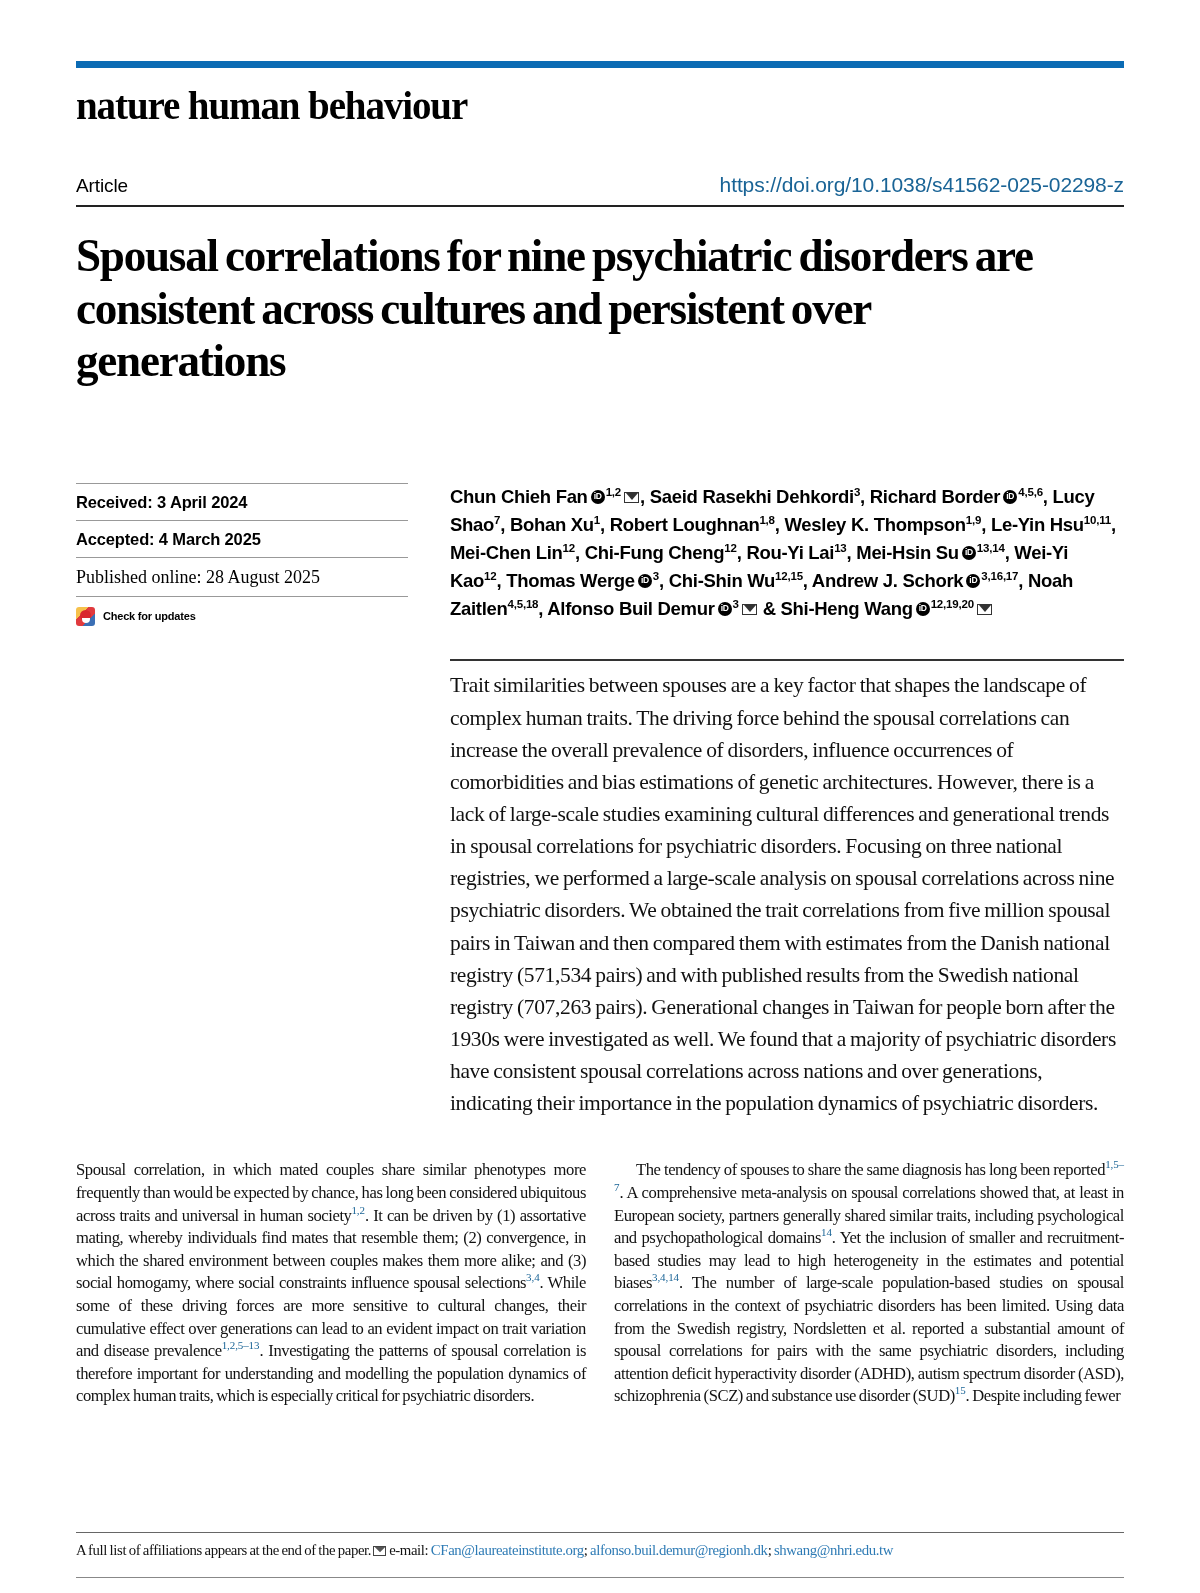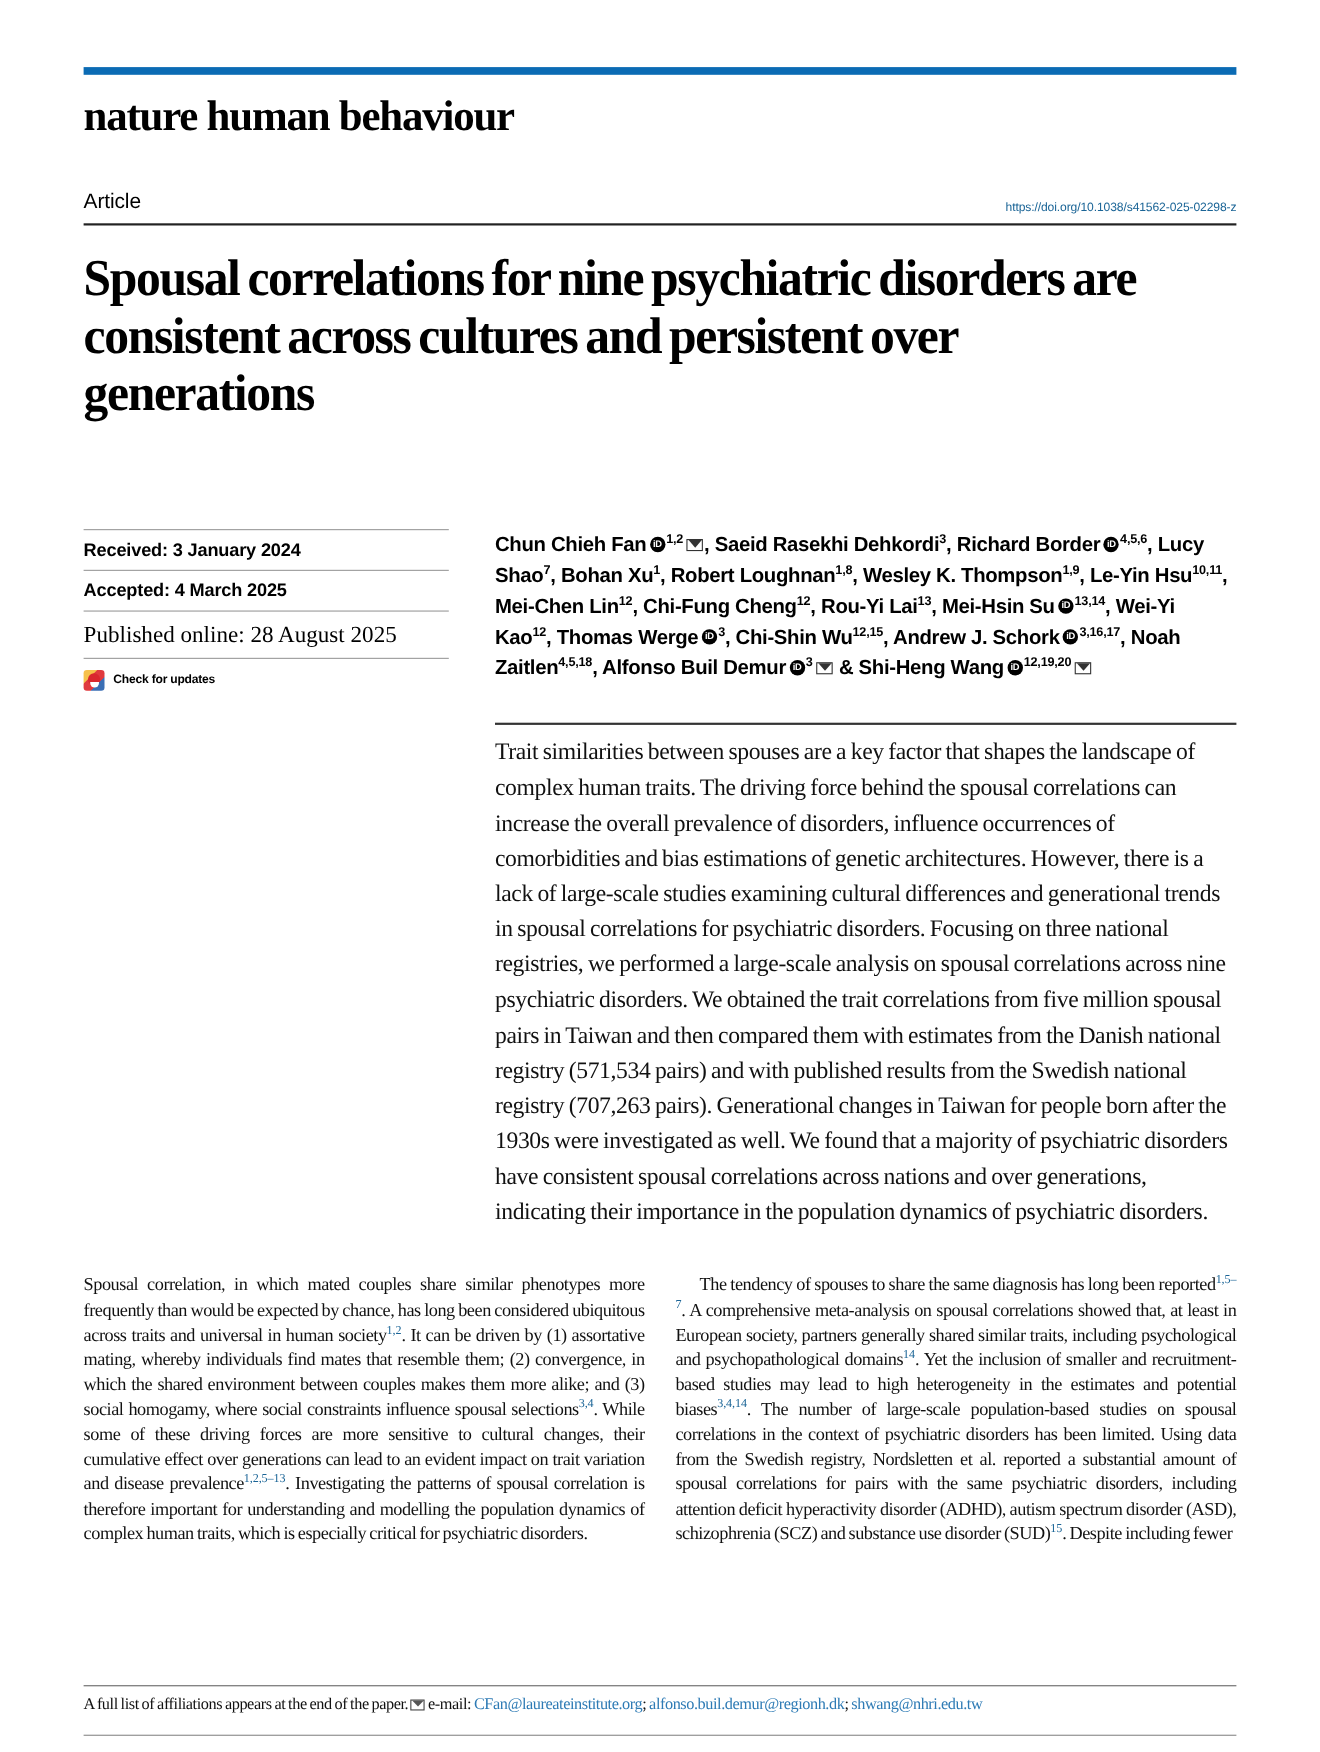--- a/index.html
+++ b/index.html
@@ -51,21 +51,21 @@
     border-bottom: 2px solid #222;
     width: 1048px;
     box-sizing: border-box;
   }
   .article-kicker {
     font-size: 19px;
     font-weight: 400;
     letter-spacing: -0.1px;
   }
   .doi-link {
-    font-size: 11px;
+    font-size: 21px;
     color: #1a6496;
     text-decoration: none;
     font-weight: 500;
     letter-spacing: -0.1px;
   }
 
   
   .paper-title {
     font-family: "Liberation Serif", serif;
     font-weight: 700;
@@ -92,21 +92,21 @@
   .meta-item {
     border-top: 1px solid #999;
     padding: 9px 0 8px 0;
     font-size: 16.5px;
     font-weight: 700;
     letter-spacing: -0.15px;
   }
   .meta-item.serif {
     font-family: "Liberation Serif", serif;
     font-weight: 400;
-    font-size: 21px;
+    font-size: 18px;
     letter-spacing: 0;
   }
   .meta-item.updates {
     display: flex;
     align-items: center;
     gap: 8px;
     padding-top: 10px;
   }
   .crossmark {
     width: 19px; height: 19px;
@@ -314,21 +314,21 @@
   <div class="article-row">
     <div class="article-kicker">Article</div>
     <a class="doi-link" href="#">https://doi.org/10.1038/s41562-025-02298-z</a>
   </div>
 
   <h1 class="paper-title">Spousal correlations for nine psychiatric disorders are consistent across cultures and persistent over generations</h1>
 
   <div class="meta-wrap">
 
     <div class="meta-col">
-      <div class="meta-item">Received: 3 January 2024</div>
+      <div class="meta-item">Received: 3 April 2024</div>
       <div class="meta-item">Accepted: 4 March 2025</div>
       <div class="meta-item serif">Published online: 28 August 2025</div>
       <div class="meta-item updates">
         <span class="crossmark"></span>
         <span class="updates-label">Check for updates</span>
       </div>
     </div>
 
     <div class="right-col">
       <div class="authors" id="author-list"><span>Chun Chieh Fan</span><span class="orcid"></span><sup>1,2</sup><span class="envelope"></span><span>, </span><span>Saeid Rasekhi Dehkordi</span><sup>3</sup><span>, </span><span>Richard Border</span><span class="orcid"></span><sup>4,5,6</sup><span>, </span><span>Lucy Shao</span><sup>7</sup><span>, </span><span>Bohan Xu</span><sup>1</sup><span>, </span><span>Robert Loughnan</span><sup>1,8</sup><span>, </span><span>Wesley K. Thompson</span><sup>1,9</sup><span>, </span><span>Le-Yin Hsu</span><sup>10,11</sup><span>, </span><span>Mei-Chen Lin</span><sup>12</sup><span>, </span><span>Chi-Fung Cheng</span><sup>12</sup><span>, </span><span>Rou-Yi Lai</span><sup>13</sup><span>, </span><span>Mei-Hsin Su</span><span class="orcid"></span><sup>13,14</sup><span>, </span><span>Wei-Yi Kao</span><sup>12</sup><span>, </span><span>Thomas Werge</span><span class="orcid"></span><sup>3</sup><span>, </span><span>Chi-Shin Wu</span><sup>12,15</sup><span>, </span><span>Andrew J. Schork</span><span class="orcid"></span><sup>3,16,17</sup><span>, </span><span>Noah Zaitlen</span><sup>4,5,18</sup><span>, </span><span>Alfonso Buil Demur</span><span class="orcid"></span><sup>3</sup><span class="envelope"></span><span> &amp; </span><span>Shi-Heng Wang</span><span class="orcid"></span><sup>12,19,20</sup><span class="envelope"></span></div>

